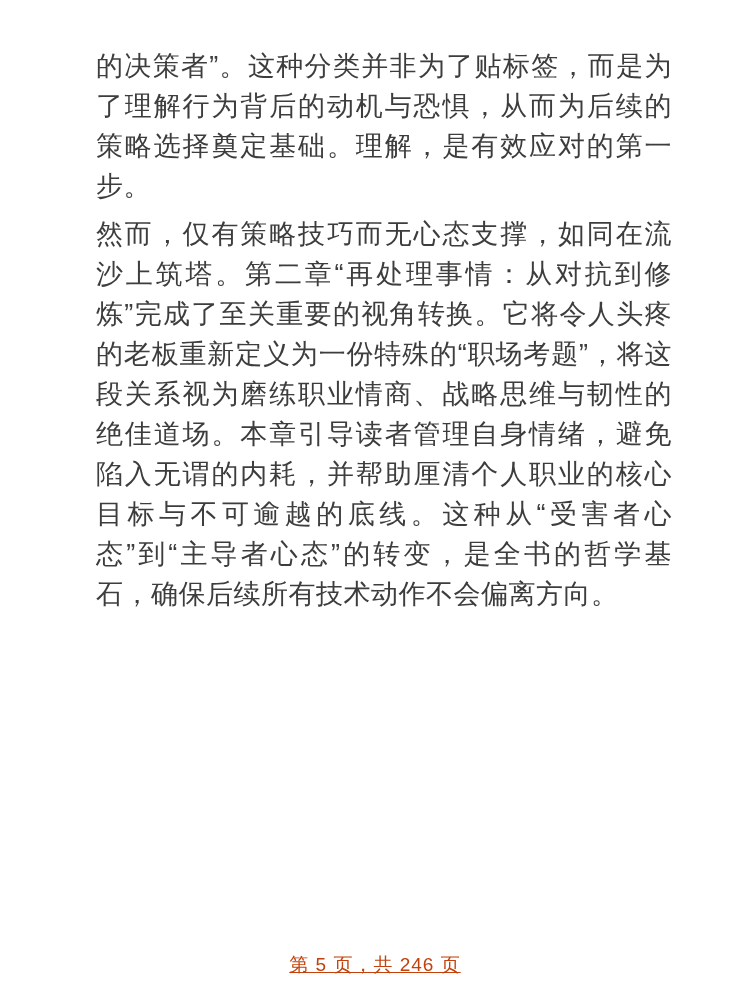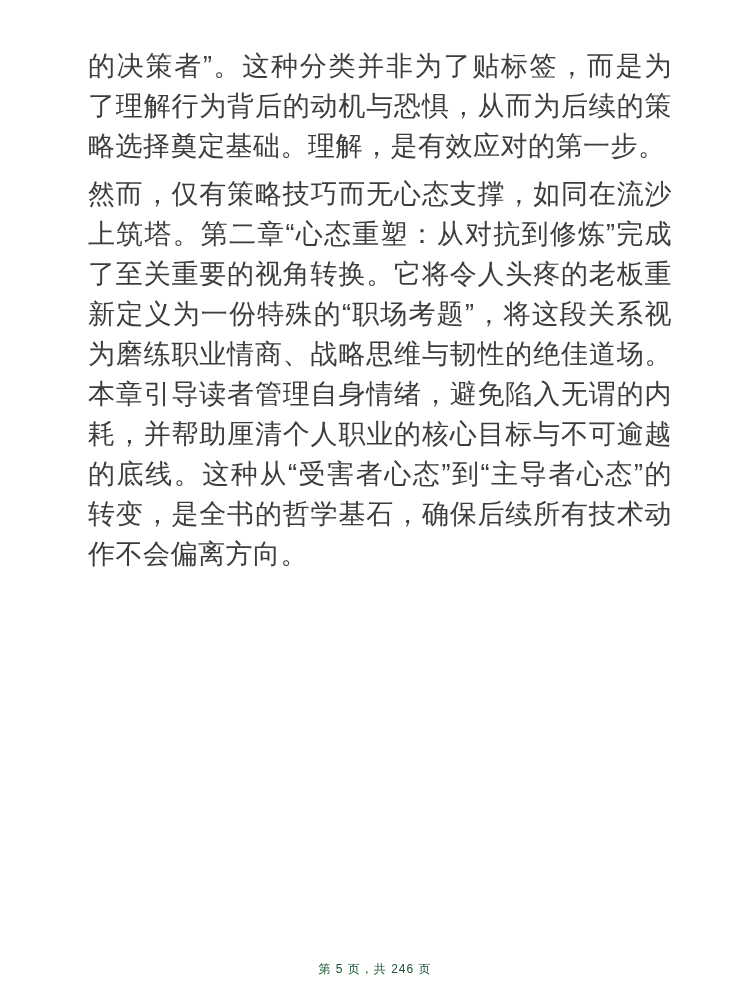--- a/index.html
+++ b/index.html
@@ -20,39 +20,40 @@
     left: 80px;
     top: 46px;
     width: 592px;
     font-size: 27px;
     line-height: 40px;
     color: #3d3d3d;
     text-align: justify;
     letter-spacing: 0.5px;
   }
   .content p {
-    margin: 0 0 8px 8px;
+    margin: 0 0 8px 16px;
     text-justify: inter-ideograph;
     word-break: break-all;
   }
   .page-footer {
     position: absolute;
     left: 0;
     bottom: 22px;
     width: 100%;
     text-align: center;
-    font-size: 12px;
-    color: #14532d;
+    font-size: 19px;
+    color: #c2410c;
     letter-spacing: 1px;
+    text-decoration: underline;
   }
 </style>
 </head>
 <body>
 
 <div class="page">
   <div class="content">
     <p>的决策者”。这种分类并非为了贴标签，而是为了理解行为背后的动机与恐惧，从而为后续的策略选择奠定基础。理解，是有效应对的第一步。</p>
-    <p>然而，仅有策略技巧而无心态支撑，如同在流沙上筑塔。第二章“心态重塑：从对抗到修炼”完成了至关重要的视角转换。它将令人头疼的老板重新定义为一份特殊的“职场考题”，将这段关系视为磨练职业情商、战略思维与韧性的绝佳道场。本章引导读者管理自身情绪，避免陷入无谓的内耗，并帮助厘清个人职业的核心目标与不可逾越的底线。这种从“受害者心态”到“主导者心态”的转变，是全书的哲学基石，确保后续所有技术动作不会偏离方向。</p>
+    <p>然而，仅有策略技巧而无心态支撑，如同在流沙上筑塔。第二章“再处理事情：从对抗到修炼”完成了至关重要的视角转换。它将令人头疼的老板重新定义为一份特殊的“职场考题”，将这段关系视为磨练职业情商、战略思维与韧性的绝佳道场。本章引导读者管理自身情绪，避免陷入无谓的内耗，并帮助厘清个人职业的核心目标与不可逾越的底线。这种从“受害者心态”到“主导者心态”的转变，是全书的哲学基石，确保后续所有技术动作不会偏离方向。</p>
   </div>
   <div class="page-footer">
     <span>第 5 页，共 246 页</span>
   </div>
 </div>
 
 </body></html>

